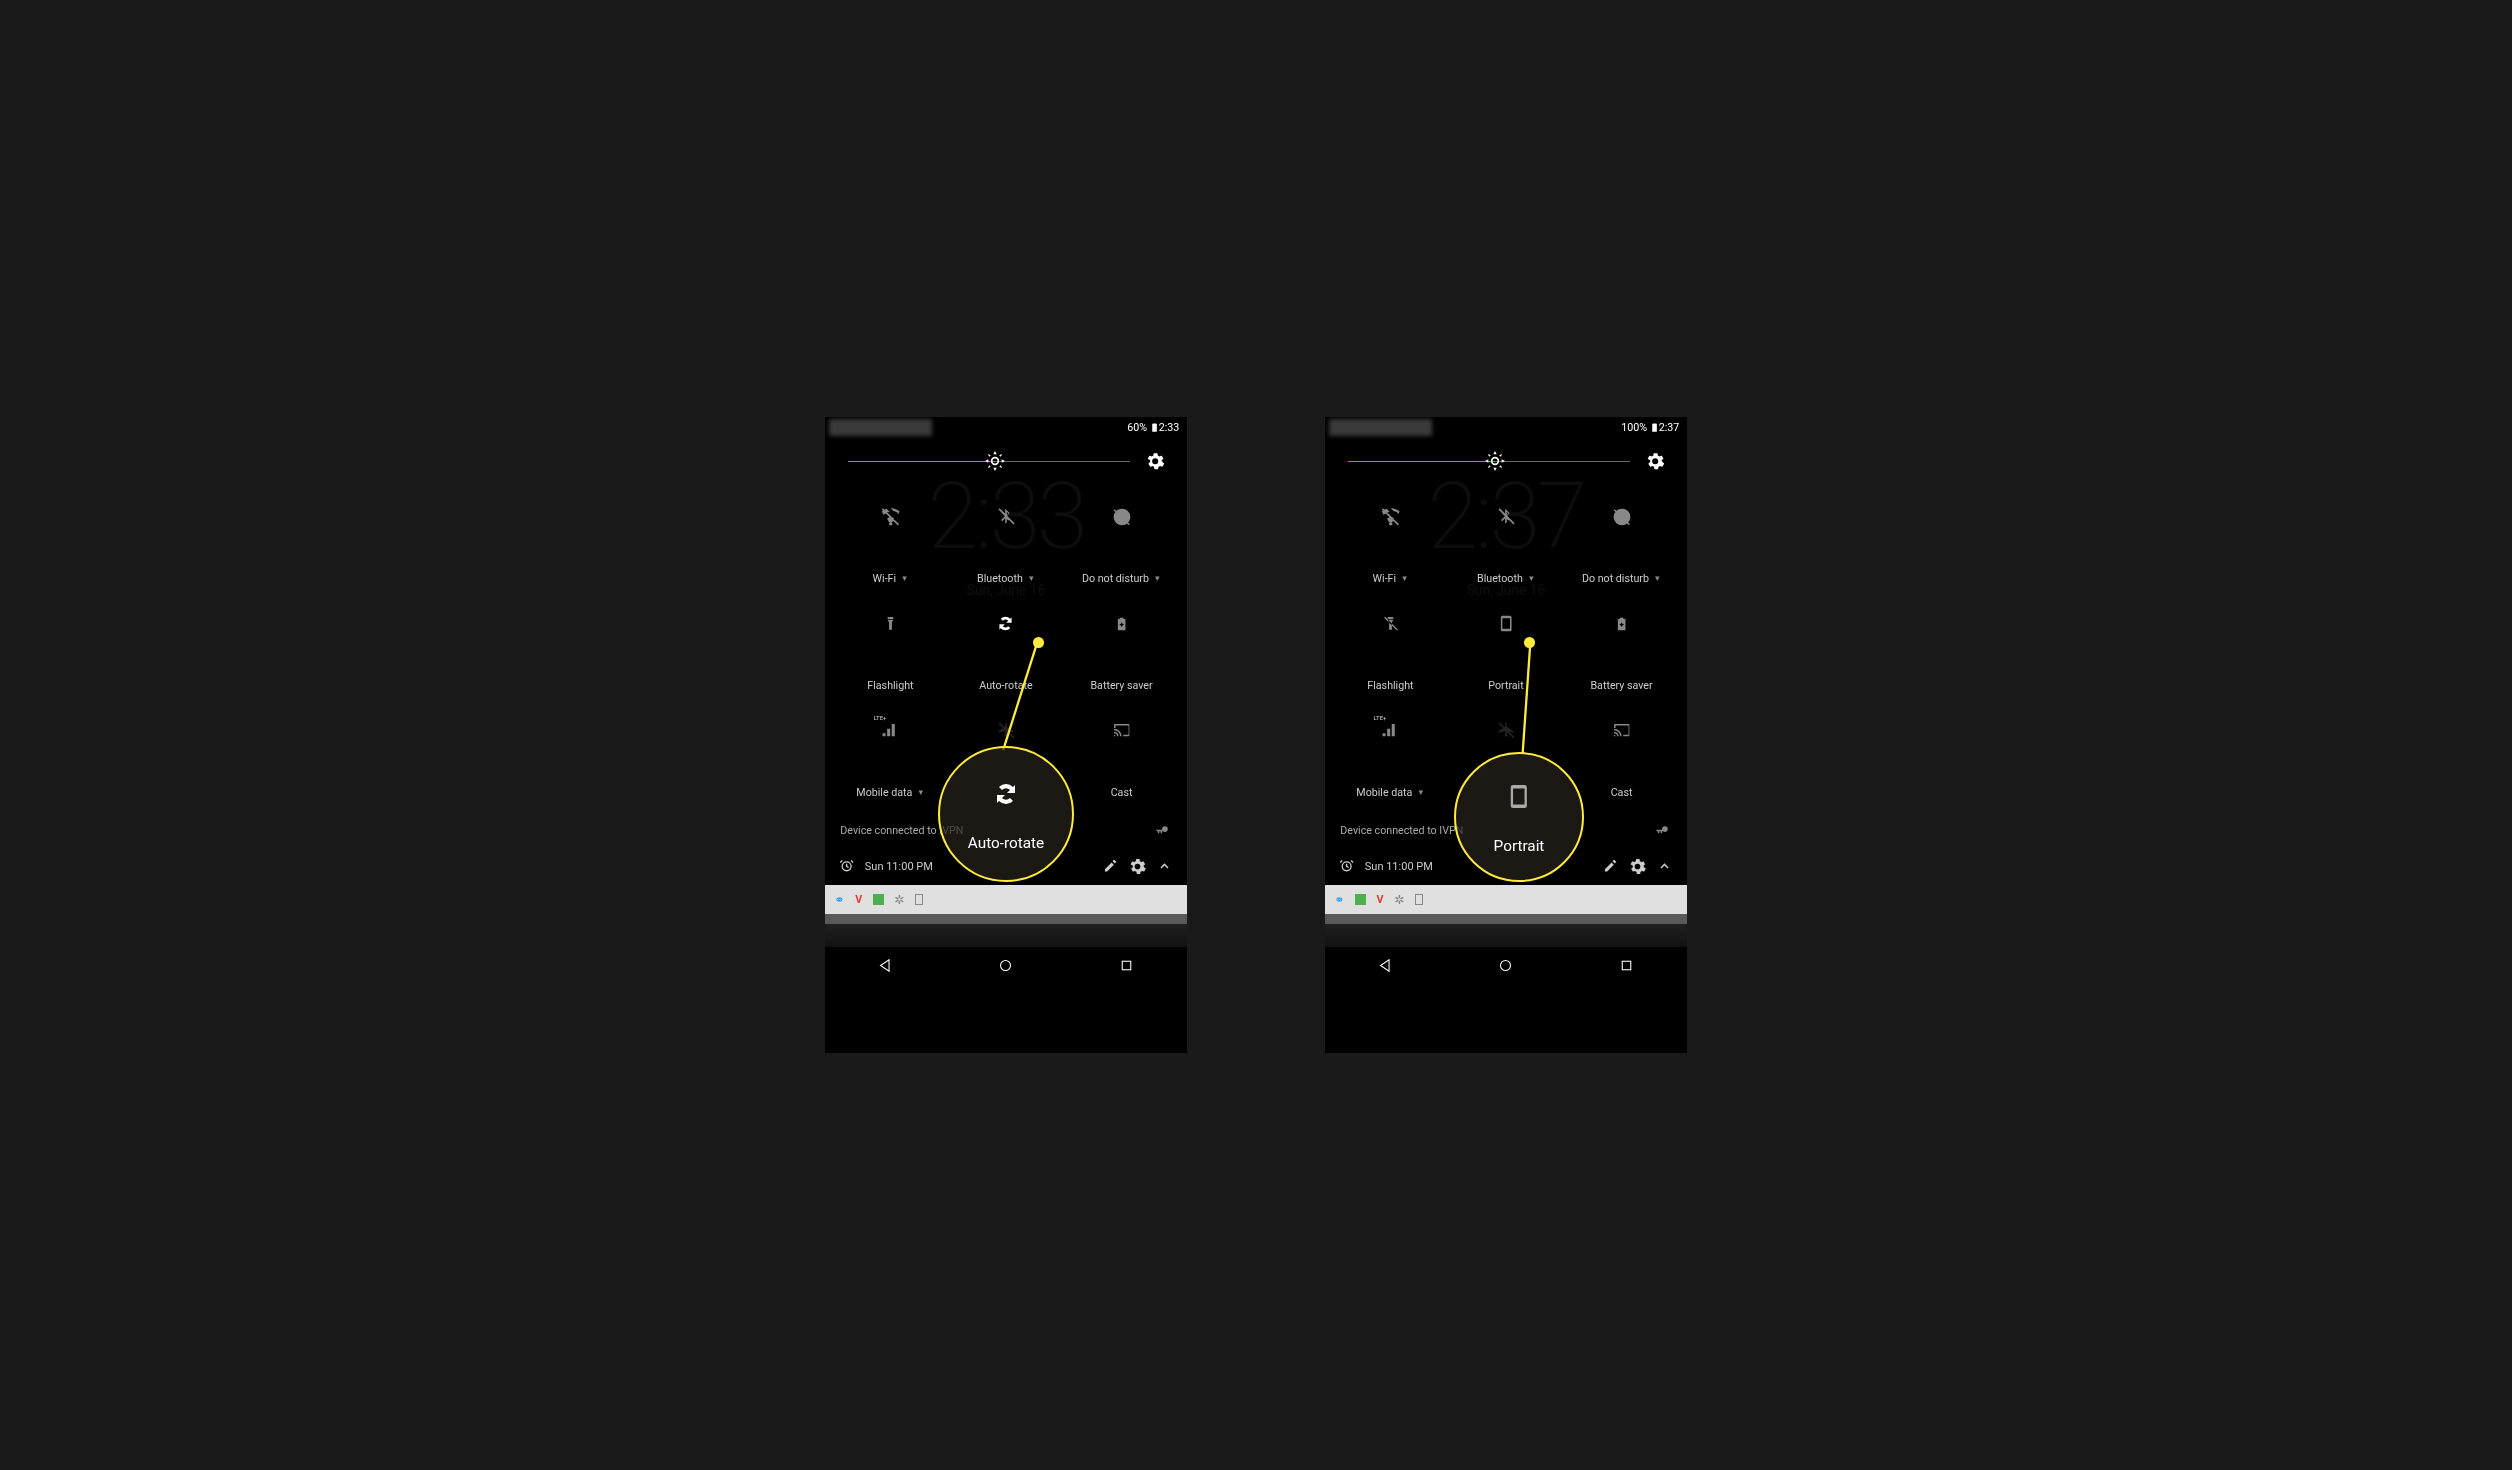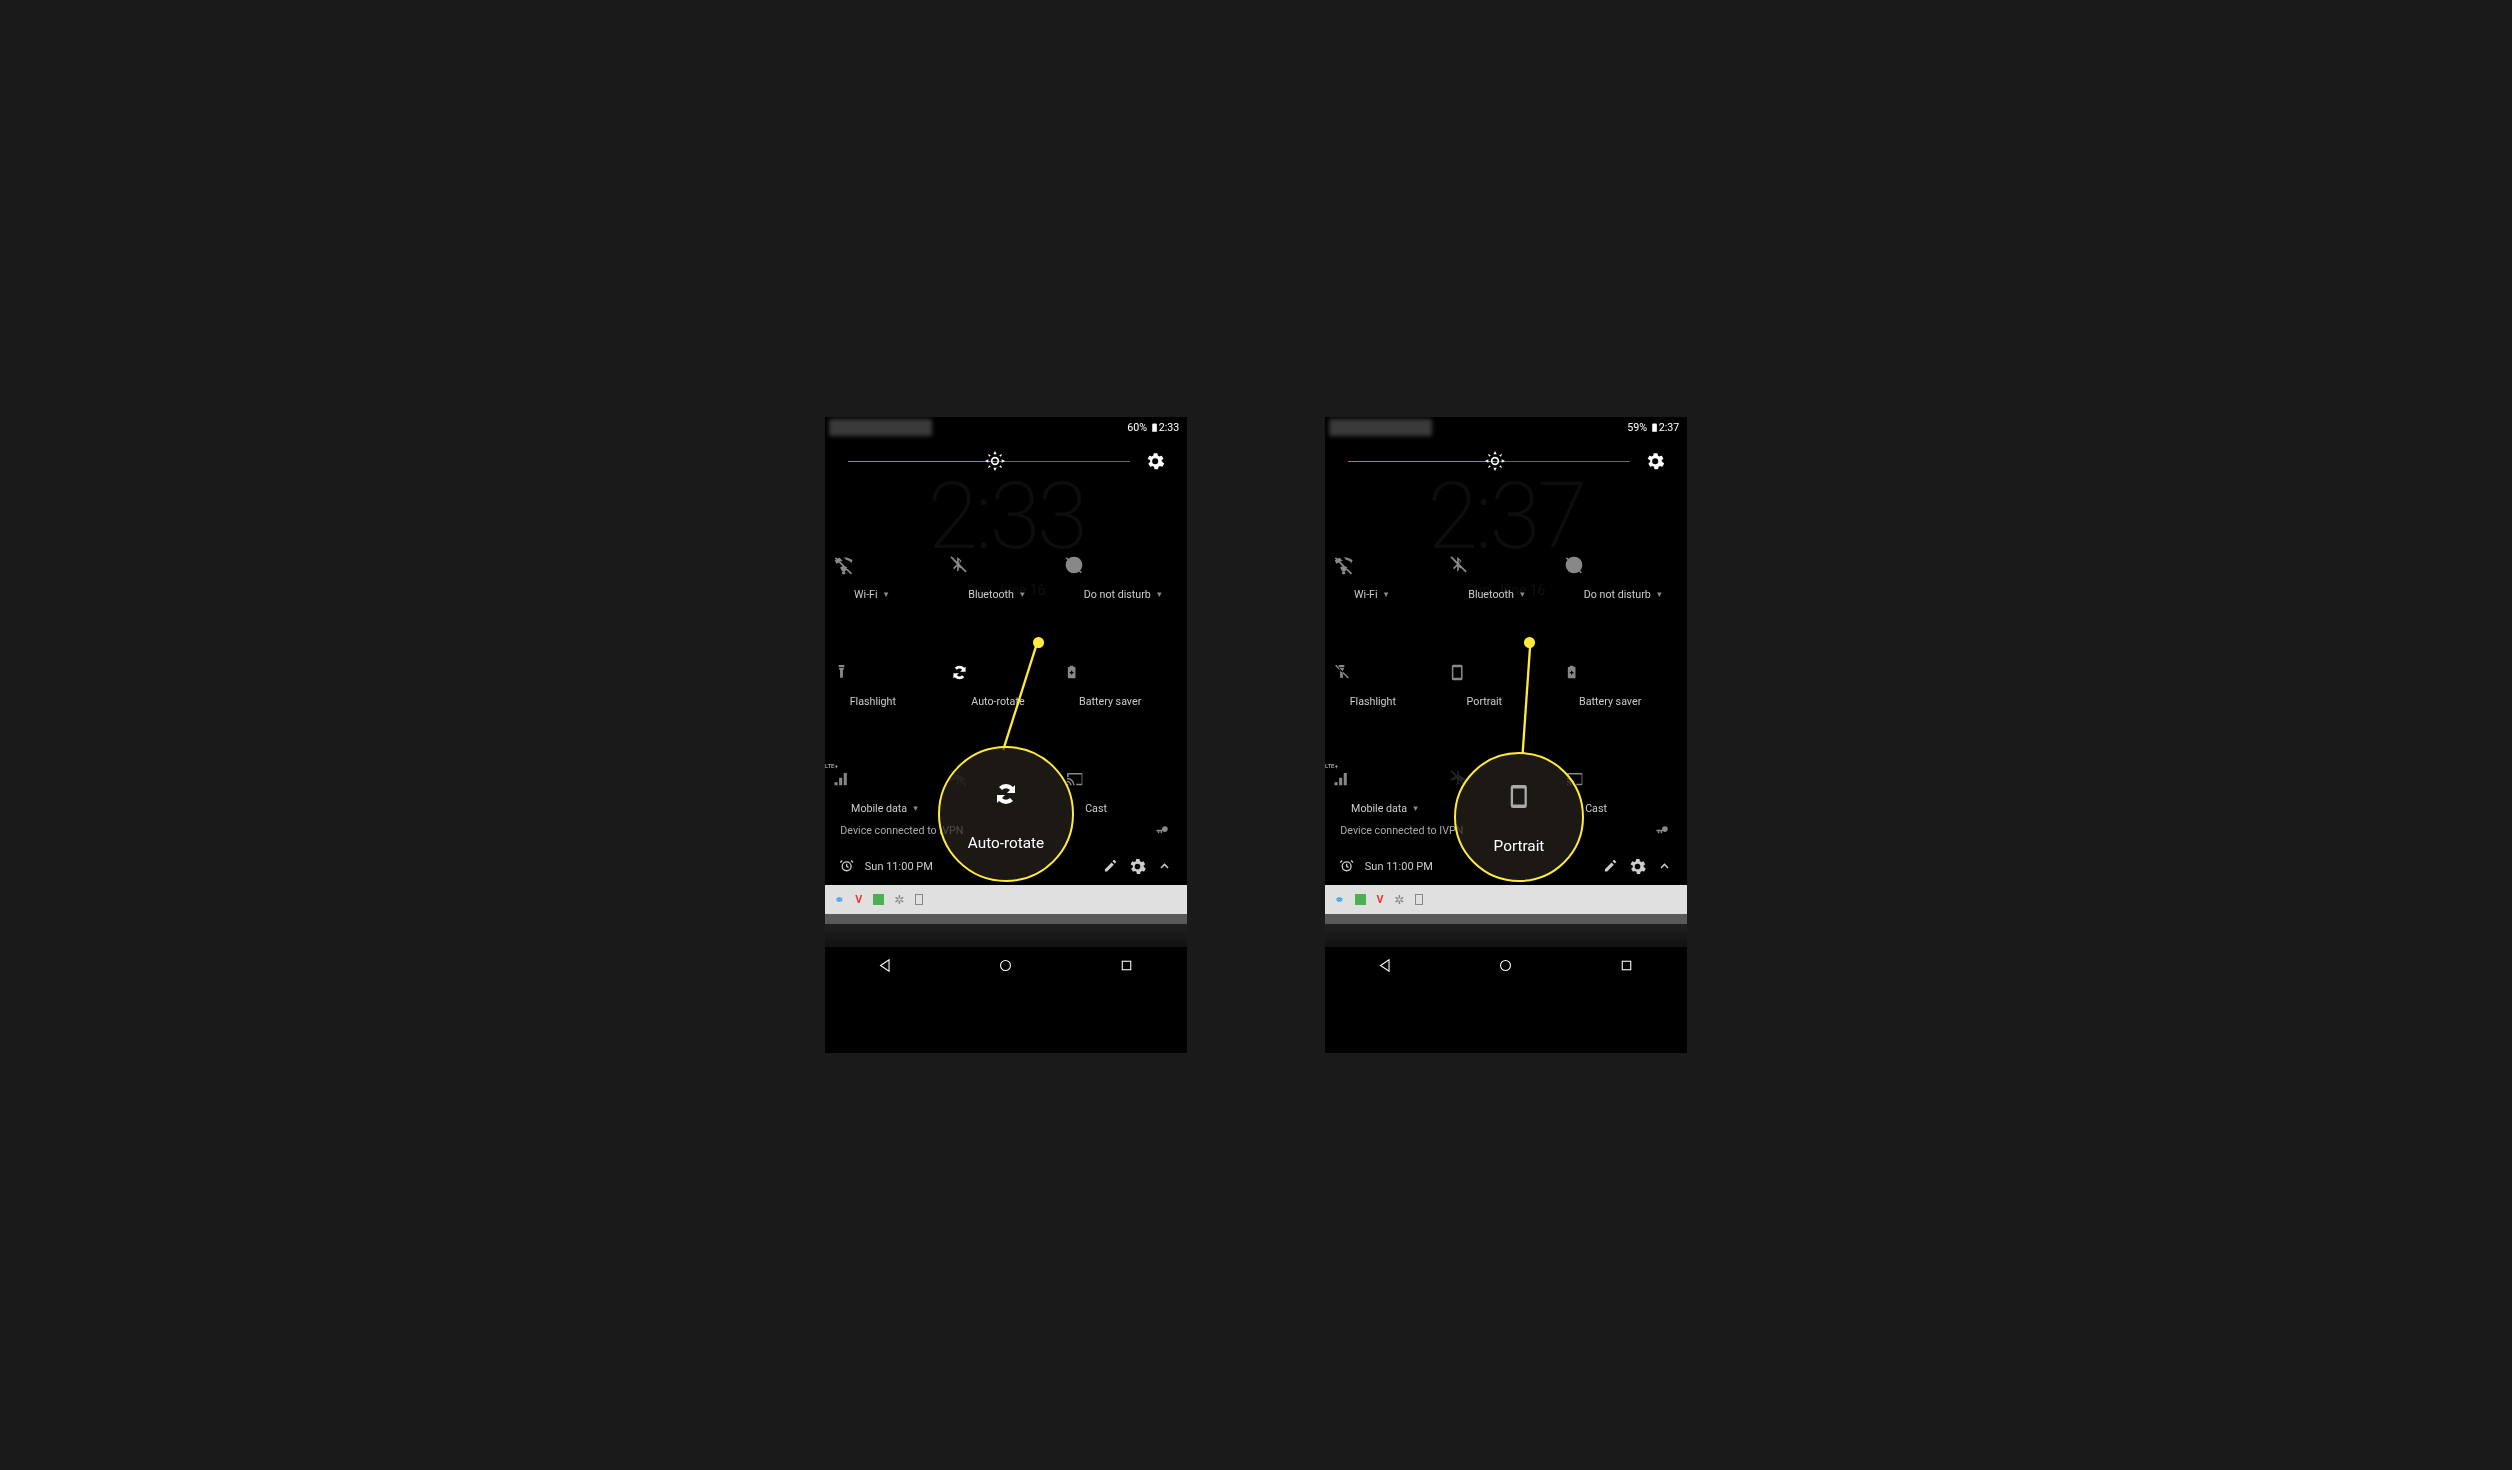--- a/index.html
+++ b/index.html
@@ -88,26 +88,27 @@
   }
   .tile-grid {
     display: grid;
     grid-template-columns: repeat(3, 1fr);
     padding: 15.3px 7.7px 0 7.7px;
     position: relative;
     z-index: 2;
   }
   .tile {
     display: flex;
-    flex-direction: row;
-    align-items: flex-end;
+    flex-direction: column;
+    align-items: center;
     justify-content: flex-start;
     height: 107px;
     padding-top: 9.2px;
     color: #888;
+    gap: 20px;
   }
   .tile-icon {
     height: 27.6px;
     display: flex;
     align-items: center;
     justify-content: center;
     margin-bottom: 21.4px;
   }
   .tile-label-row {
     display: flex;
@@ -458,21 +459,21 @@
     <div class="highlight-label">Auto-rotate</div>
   </div>
 </div>
 
 <div class="phone">
   <div class="bg-clock">2:37</div>
   <div class="bg-date">Sun, June 16</div>
 
   <div class="status-bar">
     <div class="status-blur"></div>
-    <span>59%</span>
+    <span>100%</span>
     <svg width="7.7" height="12.3" viewBox="0 0 10 16">
         <use href="#i-batt-icon" class="icon-white" transform="scale(0.6)"></use>
       </svg>
     <span>2:37</span>
   </div>
 
   <div class="brightness-row">
     <div class="slider-track">
       <div class="slider-fill"></div>
       <div class="slider-thumb">

